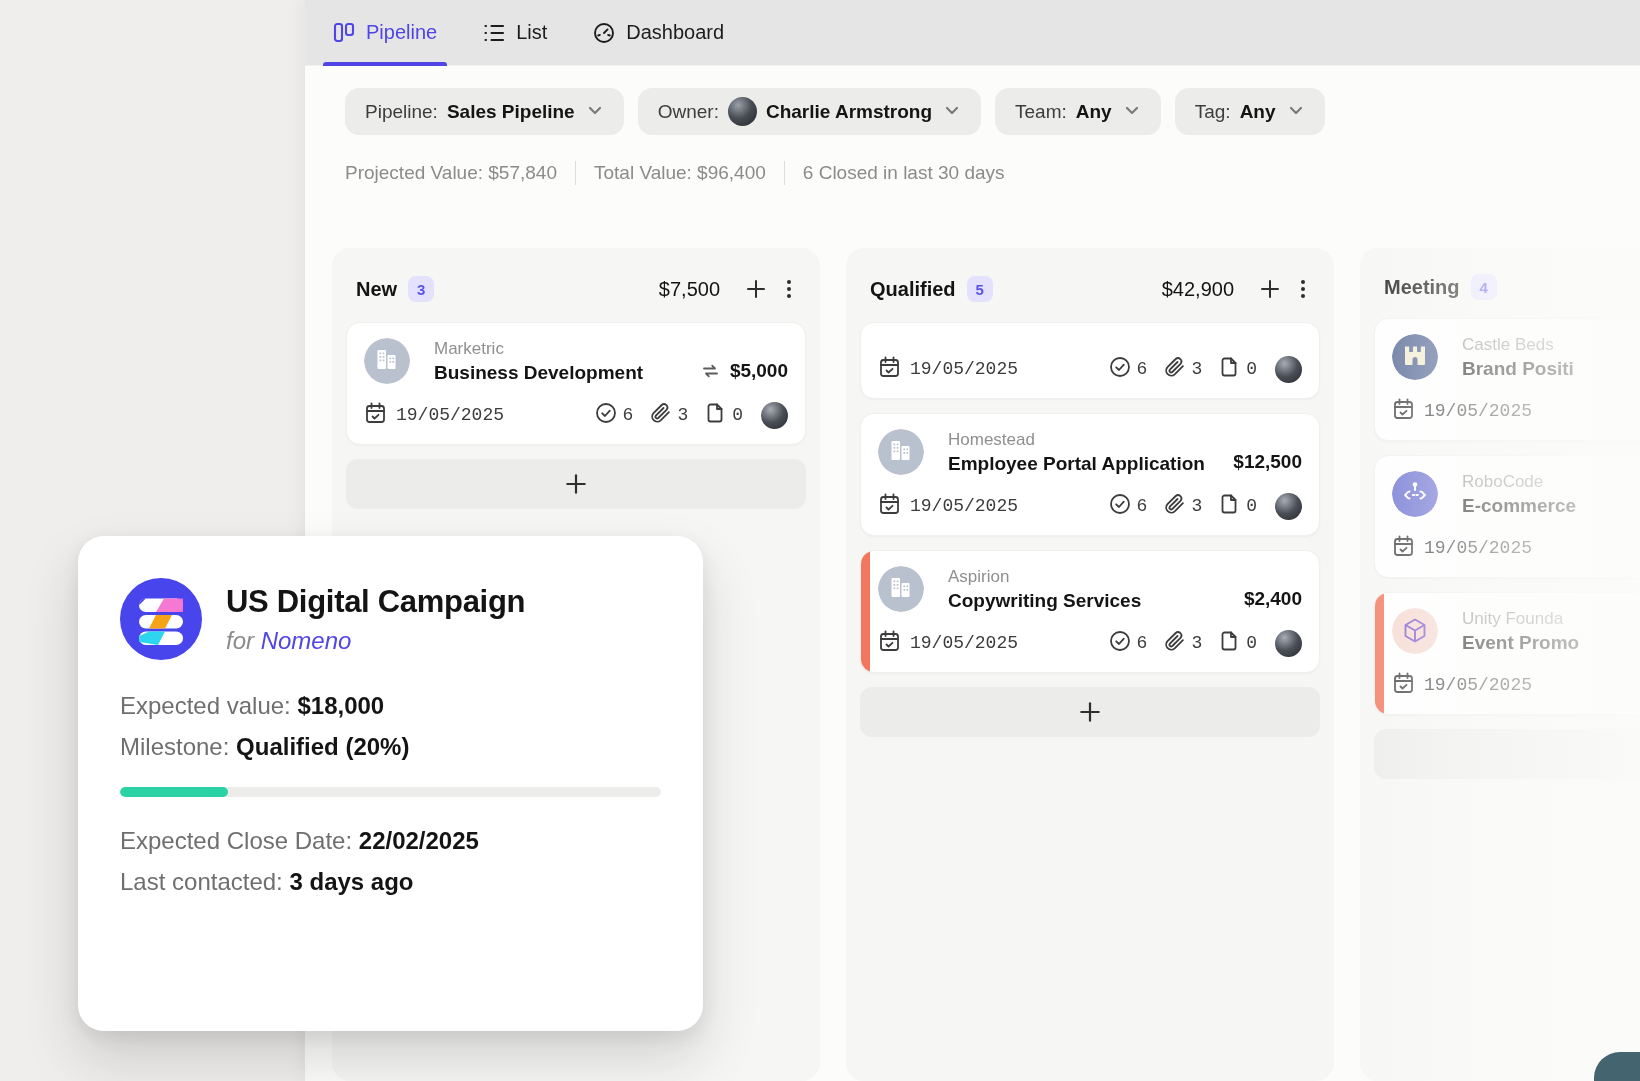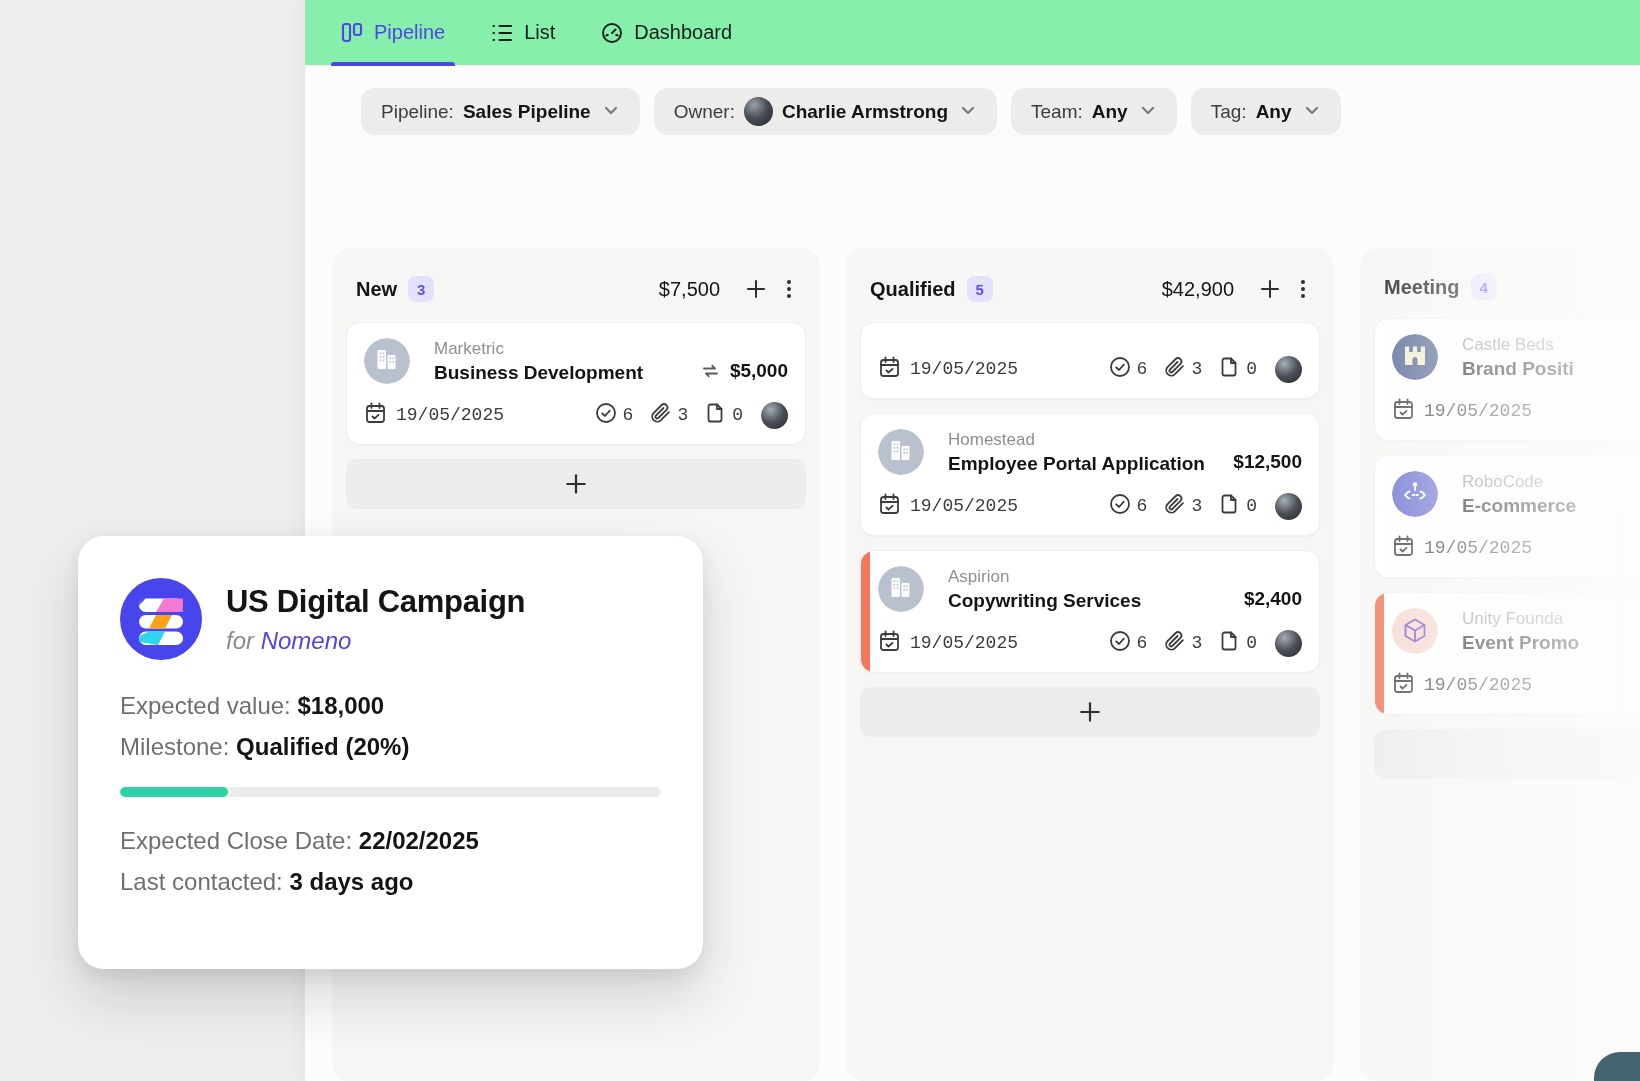--- a/index.html
+++ b/index.html
@@ -16,38 +16,38 @@
   .sheet {
     position: absolute; left: 305px; top: 0;
     width: 1335px; height: 1081px;
     background: #fcfcfb;
     box-shadow: -6px 0 14px rgba(0,0,0,0.04);
   }
 
   
   .tabs {
     display: flex; align-items: flex-end; gap: 46px;
-    height: 66px; padding-left: 36px;
+    height: 66px; padding-left: 28px;
     border-bottom: 1px solid #f2f2f0;
-    background: #86efac;
+    background: #e5e5e5;
   }
   .tab {
     position: relative; height: 100%;
     display: flex; align-items: center; gap: 11px;
     font-size: 20px; color: #1c1c1c; cursor: pointer;
   }
   .tab svg { display:block; }
   .tab.active { color: #4f46e5; font-weight: 500; }
   .tab.active::after {
     content:""; position:absolute; left:-10px; right:-10px; bottom:-1px;
     height:4px; background:#4f46e5; border-radius:3px 3px 0 0;
   }
 
   
-  .filters { display:flex; gap:14px; margin:22px 0 0 56px; }
+  .filters { display:flex; gap:14px; margin:22px 0 0 40px; }
   .pill {
     display:flex; align-items:center; gap:9px;
     height:47px; padding:0 20px;
     background:#ececea; border-radius:14px;
     font-size:19px; color:#3d3d3d; cursor:pointer;
   }
   .pill .val { font-weight:700; color:#141414; }
   .pill-avatar {
     width:29px; height:29px; border-radius:50%;
     background: radial-gradient(circle at 35% 28%, #9aa0a8 0%, #474c53 48%, #24262b 100%);
@@ -122,21 +122,21 @@
 
   
   .fade-overlay {
     position:absolute; left:1350px; top:232px; width:290px; bottom:0;
     background: linear-gradient(to right, rgba(252,252,251,0.10) 0%, rgba(252,252,251,0.55) 45%, rgba(252,252,251,0.85) 100%);
     pointer-events:none; z-index:5;
   }
 
   
   .detail-card {
-    position:absolute; left:78px; top:536px; width:625px; height:433px;
+    position:absolute; left:78px; top:536px; width:625px; height:495px;
     background:#ffffff; border-radius:26px;
     box-shadow:0 28px 55px rgba(30,30,30,0.16), 0 6px 18px rgba(30,30,30,0.08);
     padding:42px 42px 0 42px; z-index:50;
   }
   .dc-head { display:flex; align-items:center; gap:24px; }
   .dc-logo { width:82px; height:82px; flex-shrink:0; }
   .dc-title { font-size:31px; font-weight:700; color:#141414; letter-spacing:-0.3px; }
   .dc-sub { margin-top:7px; font-size:24px; color:#8b8b8b;font-style:italic; }
   .dc-client { color:#4f46e5; cursor:pointer; }
   .dc-rows { margin-top:32px; }
@@ -344,20 +344,27 @@
     </div>
     <div class="pill">
       <span>Tag:</span>
       <span class="val">Any</span>
       <span class="chev"><svg width="18" height="16" viewBox="0 0 18 16">
             <use href="#i-chevron"></use>
           </svg></span>
     </div>
   </div>
 
+  <div class="stats">
+    <span>Projected Value: $57,840</span>
+    <span class="stat-divider"></span>
+    <span>Total Value: $96,400</span>
+    <span class="stat-divider"></span>
+    <span>6 Closed in last 30 days</span>
+  </div>
 
   <div class="board">
 
     <section class="column">
       <div class="col-head">
         <span class="col-name">New</span>
         <span class="col-badge">3</span>
         <span class="col-spacer"></span>
         <span class="col-total">$7,500</span>
         <button class="icon-btn">

